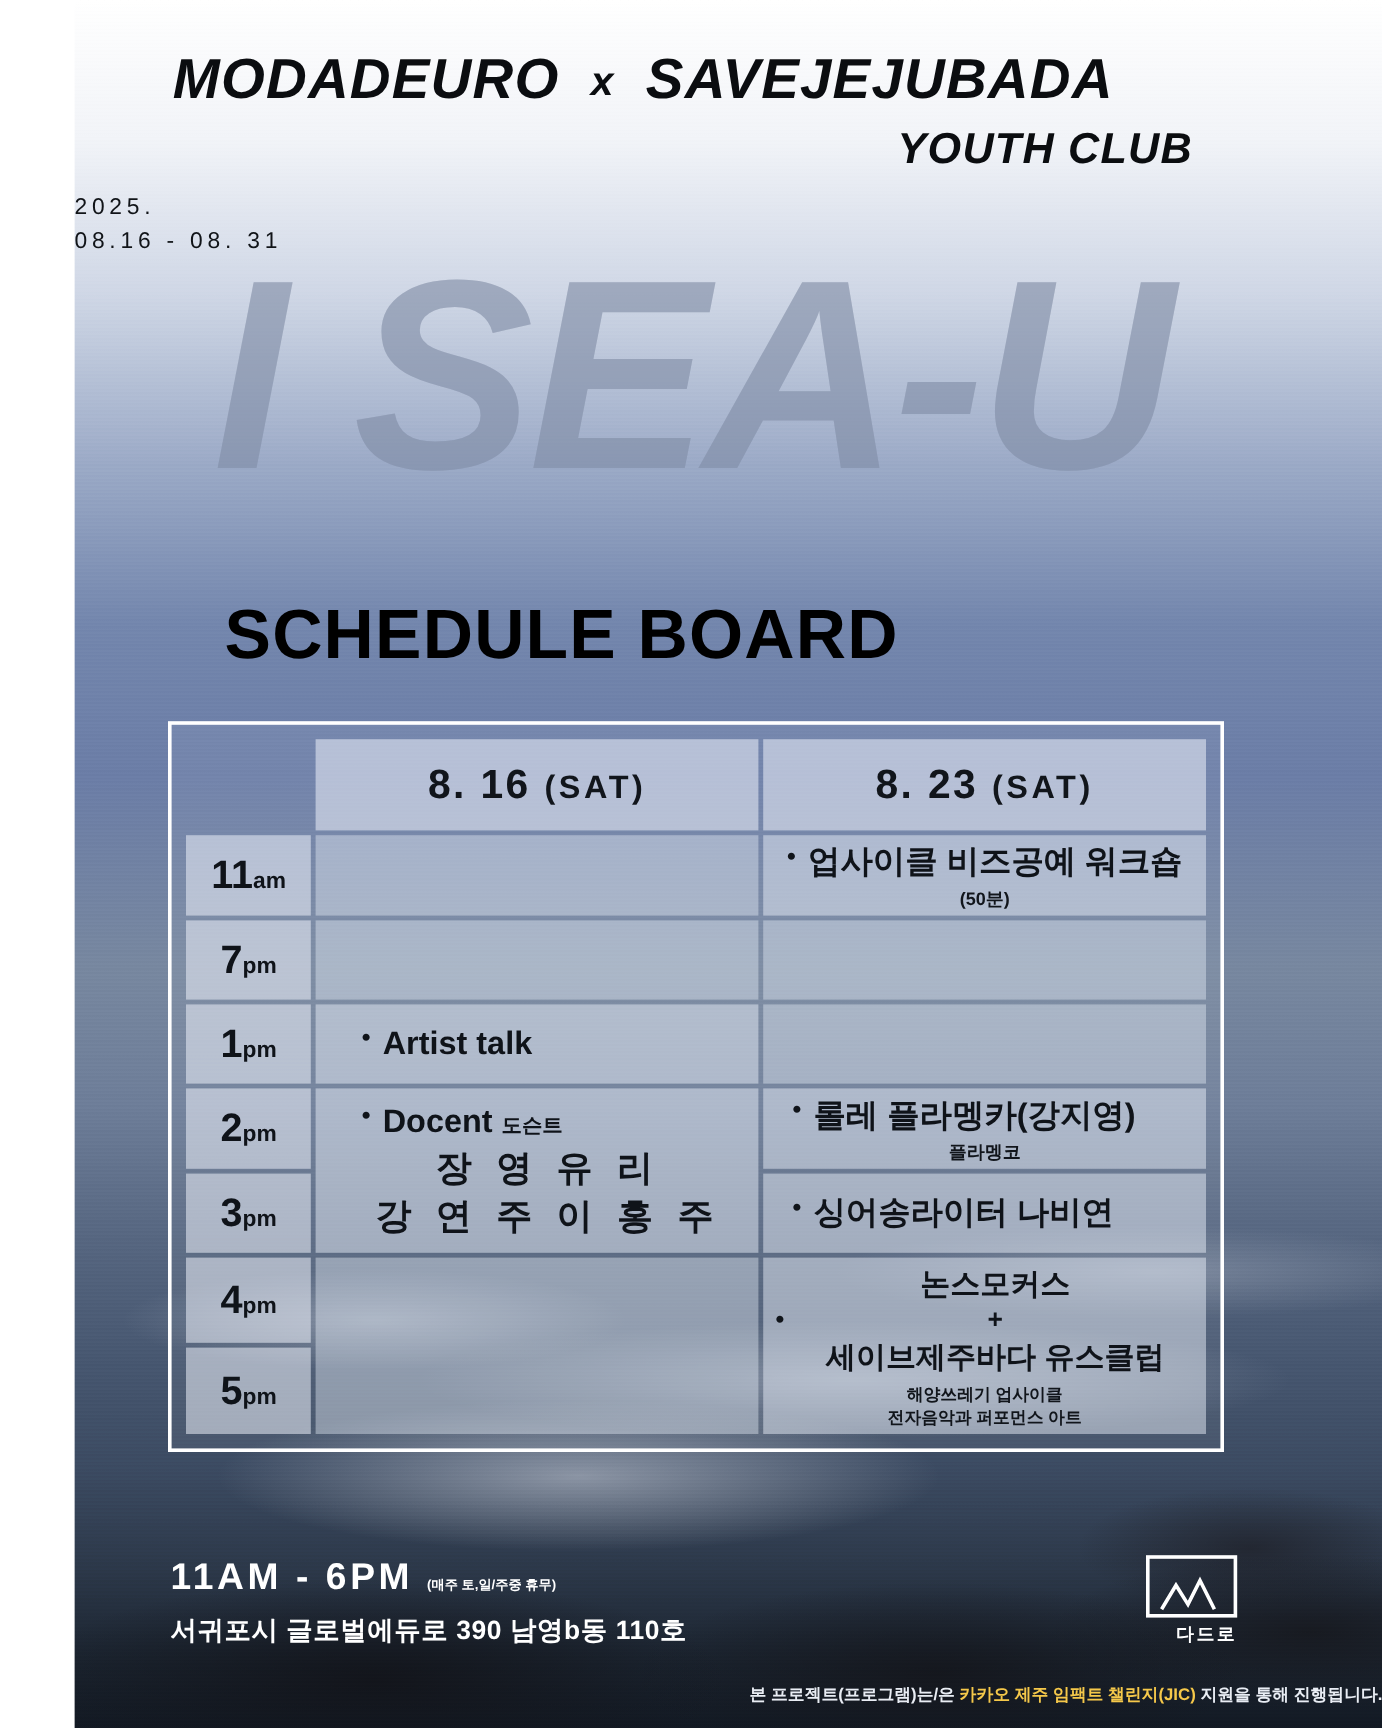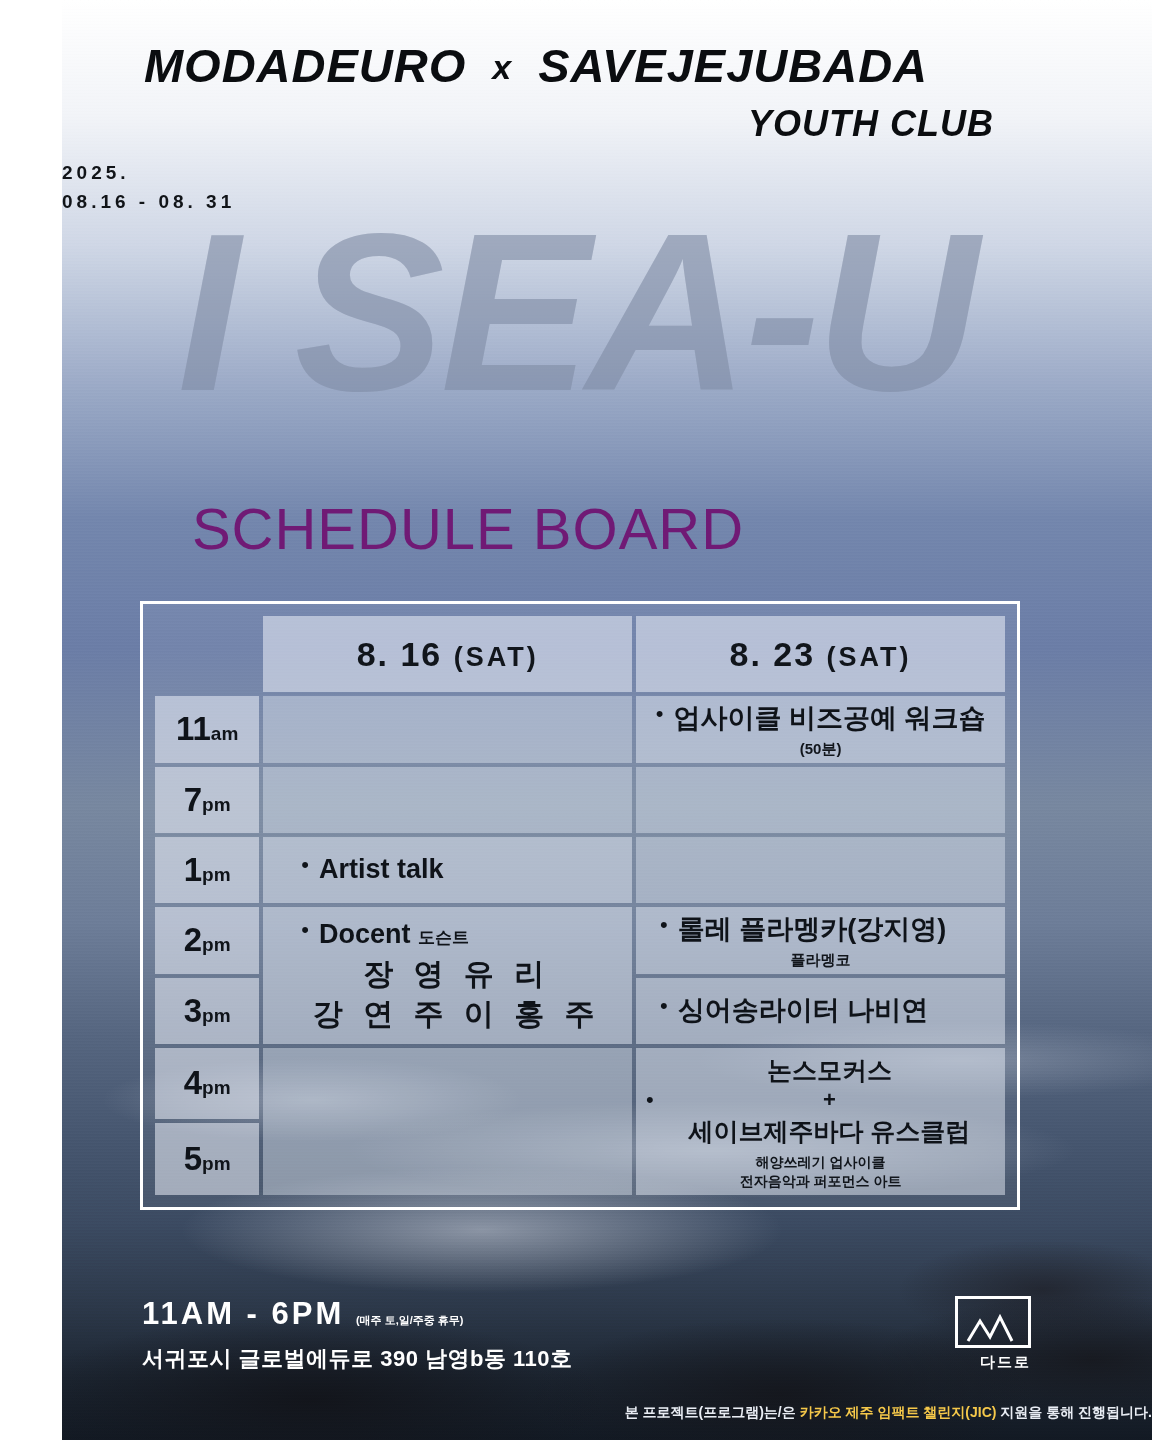--- a/index.html
+++ b/index.html
@@ -76,21 +76,21 @@
   .title-line1 .x { font-size: 34px; font-weight: 700; font-style: italic; padding: 0 26px; vertical-align: 3px;}
   .title-line2 {
     margin-top: 10px;
     font-size: 36px; font-weight: 700; font-style: italic;
     letter-spacing: 1px; color: #0b0d10;
     text-align: right; padding-right: 78px; padding-left: 23px;
   }
 
   .dates {
     position: absolute; left: 62px; top: 158px; z-index: 6;
-    font-size: 19px; font-weight: 700; letter-spacing: 4px;
+    font-size: 19px; font-weight: 400; letter-spacing: 4px;
     color: #111418; line-height: 1.55;
   }
 
   
   .wordmark {
     position: absolute; left: 0; top: 200px; width: 1152px; z-index: 5;
     text-align: center;
     font-size: 225px; font-weight: 800; font-style: italic;
     letter-spacing: -4px;
     line-height: 1;
@@ -103,22 +103,22 @@
     text-align: center;
     font-size: 225px; font-weight: 800; font-style: italic;
     letter-spacing: -4px; line-height: 1;
     color: rgba(70,86,120,.55);
     white-space: nowrap;
   }
 
   .schedule-heading {
     position: absolute; left: 0; top: 495px; width: 936px; z-index: 6;
     text-align: center;
-    font-size: 58px; font-weight: 400; letter-spacing: 1px;
-    color: #701a75;
+    font-size: 58px; font-weight: 700; letter-spacing: 1px;
+    color: #000000;
   }
 
   
   .board {
     position: absolute; left: 140px; top: 601px; width: 880px; z-index: 6;
     border: 3px solid #ffffff;
     background: rgba(255,255,255,0.06);
     padding: 8px;
   }
   table { border-collapse: separate; border-spacing: 4px; width: 100%; }

